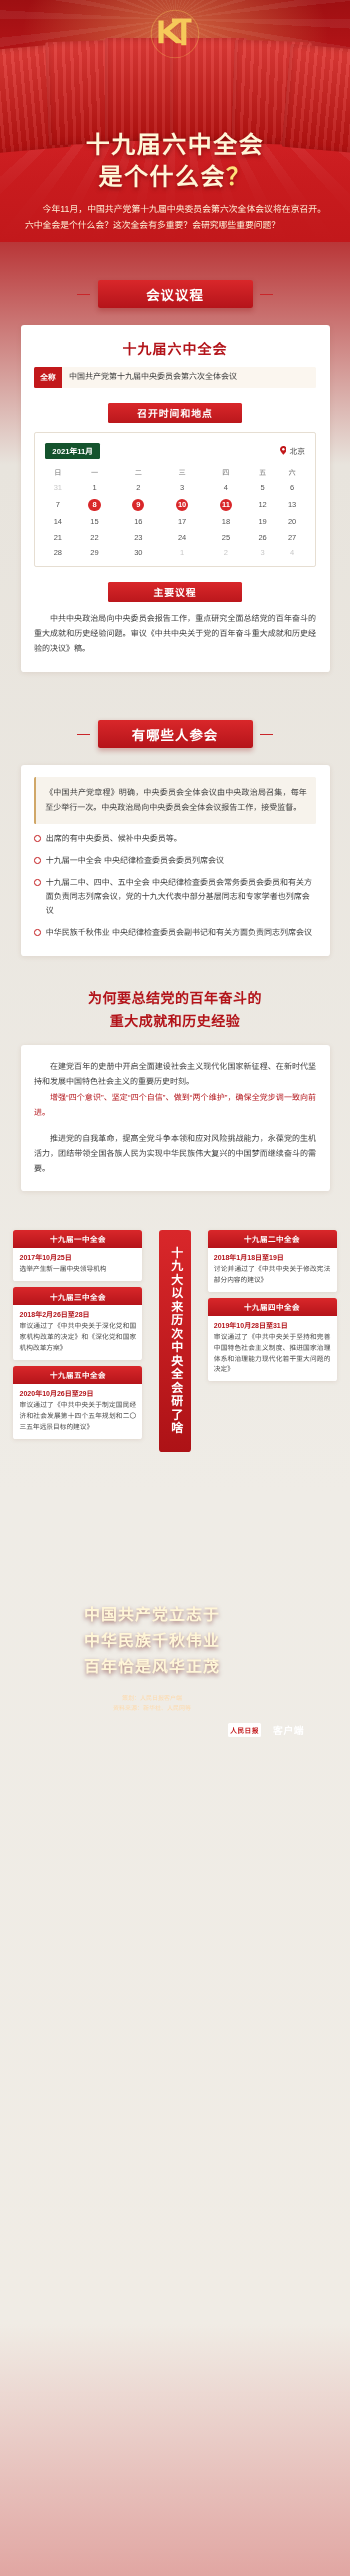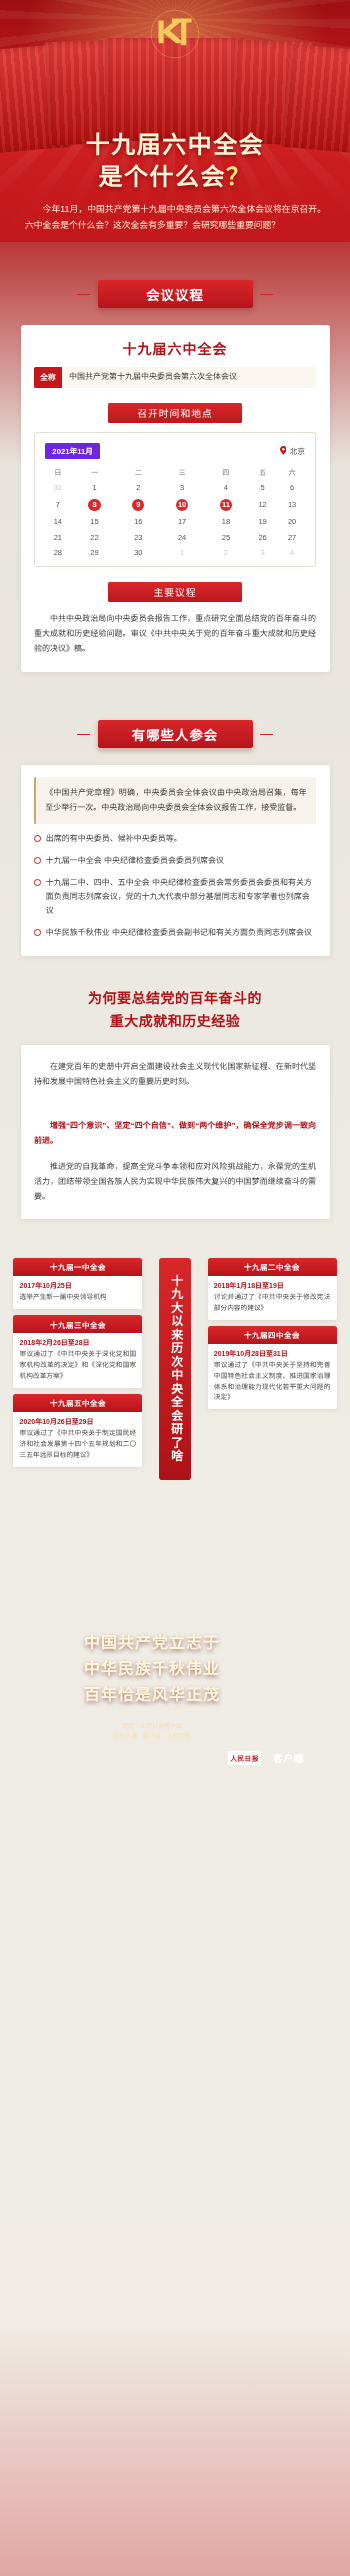--- a/index.html
+++ b/index.html
@@ -125,21 +125,21 @@
     color:#b3141a;
     font-size:14px;
     letter-spacing:1px;
   }
 
   .mini-bar {
     display:flex; align-items:center; justify-content:center;
     margin: 0 auto;
     width: 134px; height: 19.6px;
     background: linear-gradient(180deg,#d9272a,#bb171c);
-    color:#fff; font-size:9.8px; font-weight:normal; letter-spacing:1px;
+    color:#fff; font-size:9.8px; font-weight:bold; letter-spacing:1px;
     border-radius: 1.5px;
   }
 
   
   .fullname {
     display:flex; align-items:stretch; margin-top:9.3px;
   }
   .fullname .tag {
     flex: 0 0 28px;
     background:#c2181b; color:#fff;
@@ -155,21 +155,21 @@
     padding: 4.1px 7.2px;
     border-radius:0 1.5px 1.5px 0;
   }
 
   
   .cal-head {
     display:flex; align-items:center; justify-content:space-between;
     padding: 3.1px 2.1px 5.2px 2.1px;
   }
   .cal-month {
-    background:#6d28d9; color:#fff; font-size:7.7px; font-weight:bold;
+    background:#14532d; color:#fff; font-size:7.7px; font-weight:bold;
     padding:2.6px 7.2px; border-radius:1.5px;
   }
   .cal-place { display:flex; align-items:center; gap:3.1px; color:#444; font-size:7.7px; }
   .pin { width:6.7px; height:8.8px; display:inline-block; }
   table.cal { width:100%; border-collapse:collapse; }
   table.cal th {
     font-size:7.2px; color:#777; font-weight:normal; padding:3.1px 0;
   }
   table.cal td {
     text-align:center; font-size:7.5px; color:#555; padding:3.1px 0; height:15.5px;
@@ -418,21 +418,21 @@
   </div>
 
   <div class="section" style="padding-top:31px;">
     <div class="sec3-head">
       <div>为何要总结党的百年奋斗的</div>
       <div>重大成就和历史经验</div>
     </div>
 
     <div class="card" style="margin-top:12.4px; padding:13.4px 13.4px 15.5px 13.4px;">
       <div class="body-text">在建党百年的史册中开启全面建设社会主义现代化国家新征程、在新时代坚持和发展中国特色社会主义的重要历史时刻。</div>
-      <div class="body-text" style="margin-top:29px; color:#b3141a; font-weight:bold;">增强“四个意识”、坚定“四个自信”、做到“两个维护”，确保全党步调一致向前进。</div>
+      <div class="body-text" style="margin-top:1px; color:#b3141a; font-weight:normal;">增强“四个意识”、坚定“四个自信”、做到“两个维护”，确保全党步调一致向前进。</div>
       <div class="body-text" style="margin-top:11.3px;">推进党的自我革命，提高全党斗争本领和应对风险挑战能力，永葆党的生机活力，团结带领全国各族人民为实现中华民族伟大复兴的中国梦而继续奋斗的需要。</div>
     </div>
   </div>
 
   <div class="section" style="padding-top:29px;">
     <div class="timeline-wrap" style="height:361px;">
 
       <div class="tl-col tl-left">
         <div class="tl-card">
           <div class="tl-bar">十九届一中全会</div>

